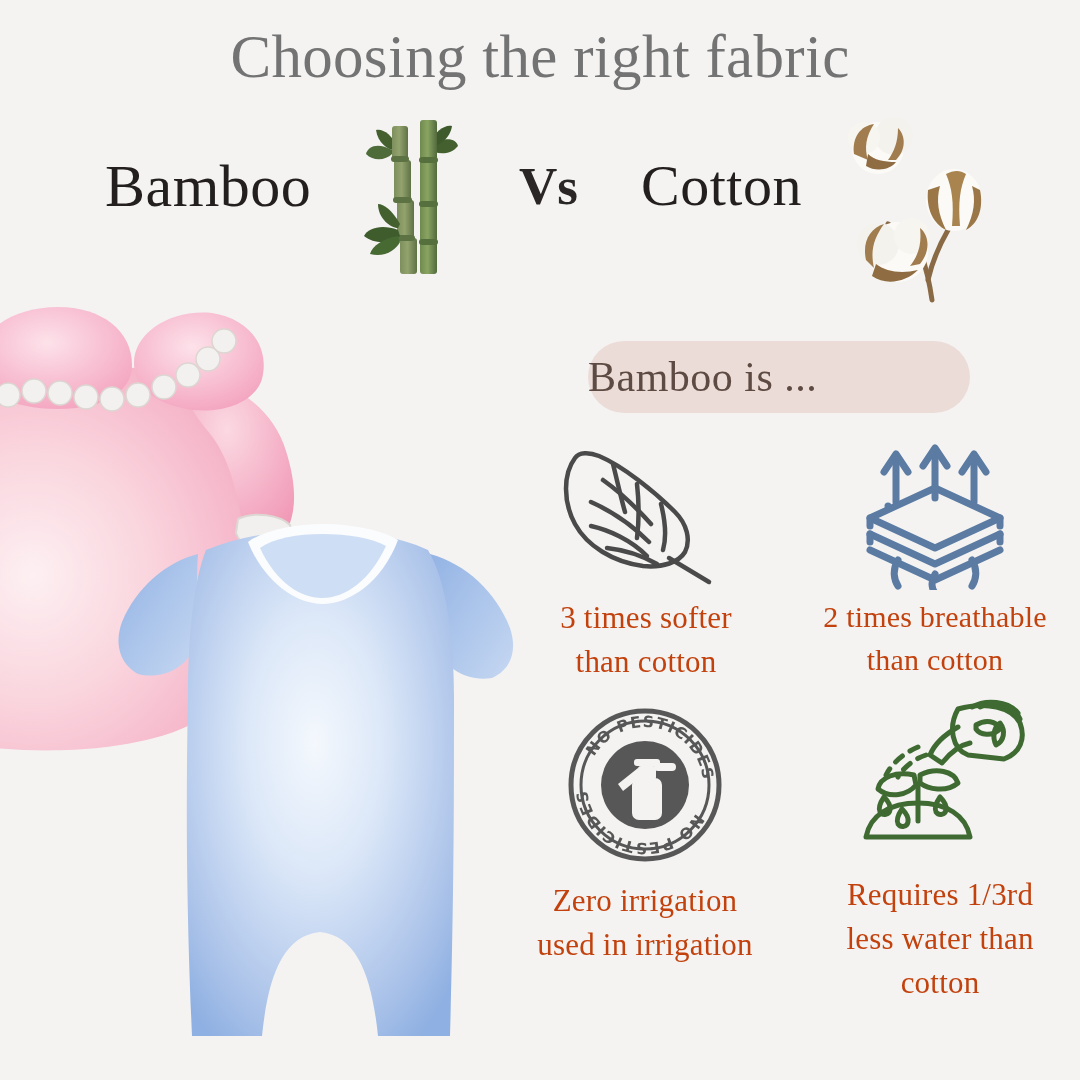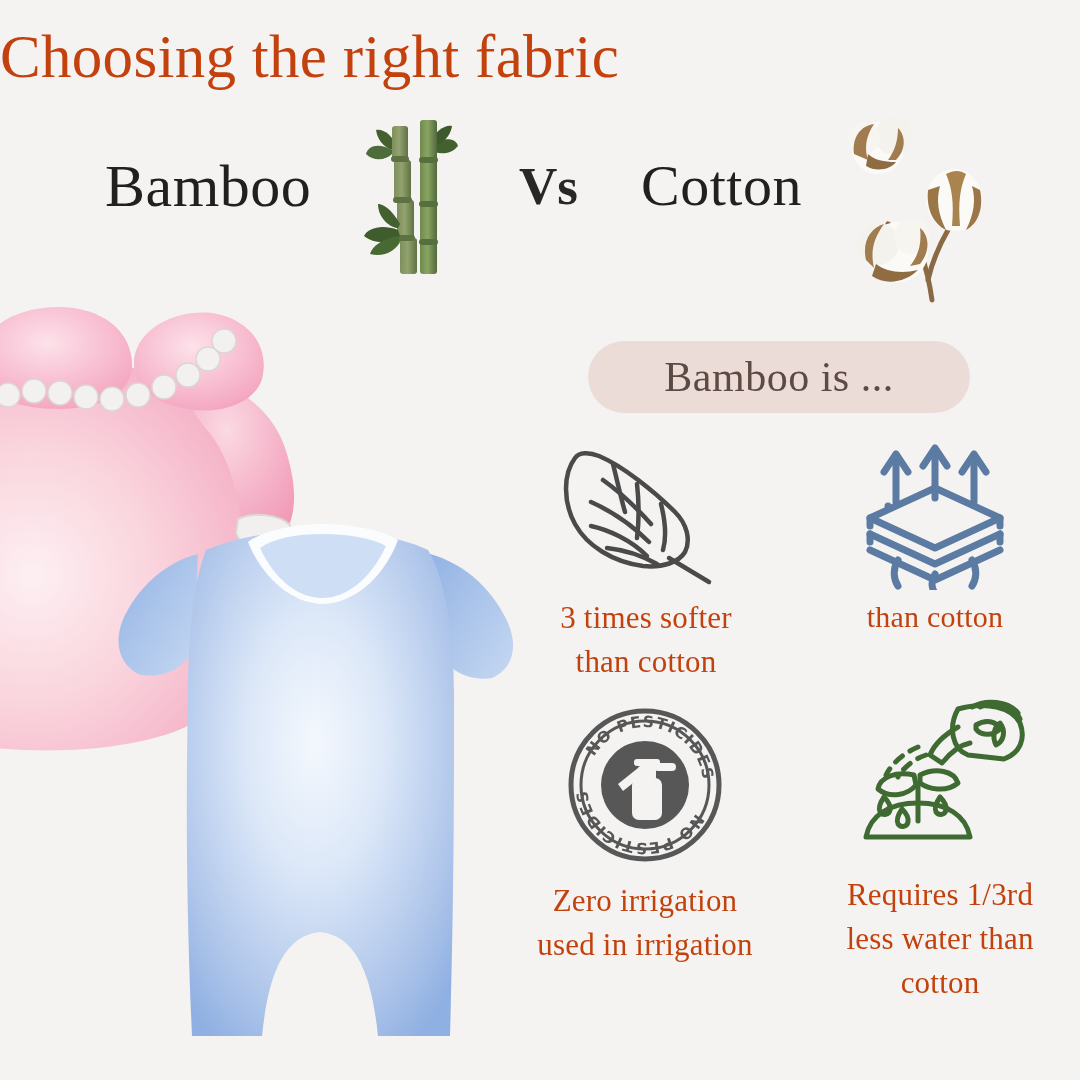--- a/index.html
+++ b/index.html
@@ -8,23 +8,23 @@
     background:#f4f3f2;
     font-family:"Liberation Serif", serif;
     overflow:hidden;
     position:relative;
   }
   .stage{position:relative;width:1080px;height:1080px;overflow:hidden;background:#f4f3f2;}
 
   
   .title{
     position:absolute;top:22px;left:0;width:1080px;
-    text-align:left;
+    text-align:center;
     font-size:61px;font-weight:400;letter-spacing:.3px;
-    color:#c2410c;
+    color:#737373;
     font-family:"Liberation Serif", serif;
   }
   .vs-row{
     position:absolute;top:146px;left:0;width:1080px;height:110px;
   }
   .word-bamboo{
     position:absolute;left:105px;top:6px;
     font-size:60px;color:#231f1f;letter-spacing:.5px;
   }
   .word-vs{
@@ -42,21 +42,21 @@
   .cotton{position:absolute;left:836px;top:104px;width:180px;height:205px;}
 
   
   .pink-garment{position:absolute;left:-118px;top:283px;width:480px;height:480px;}
   .blue-garment{position:absolute;left:110px;top:516px;width:420px;height:545px;}
 
   
   .pill{
     position:absolute;left:588px;top:341px;width:382px;height:72px;
     background:#ecdcd8;border-radius:36px;
-    display:flex;align-items:center;justify-content:center;
+    display:flex;align-items:center;justify-content:flex-start;
   }
   .pill span{
     font-size:42px;color:#5d4a43;letter-spacing:.5px;
   }
 
   
   .feature{position:absolute;}
   .feature .icon-wrap{display:flex;align-items:center;justify-content:center;}
   .feature .caption{
     text-align:center;
@@ -308,20 +308,21 @@
 
           <path d="M48 120 C42 130 44 140 48 146"></path>
           <path d="M85 134 C80 142 82 150 86 154"></path>
           <path d="M122 120 C128 130 126 140 122 146"></path>
 
           <circle cx="38" cy="66" r="3.5" fill="#5b7ba3" stroke="none"></circle>
         </g>
       </svg>
     </div>
     <div class="caption">
+      <div>2 times  breathable</div>
       <div>than cotton</div>
     </div>
   </div>
 
   <div class="feature f-chem">
     <div class="icon-wrap">
       <svg width="158" height="158" viewBox="0 0 158 158">
         <defs>
           <path id="arcTop" d="M 79 79 m -58 0 a 58 58 0 1 1 116 0" fill="none"></path>
           <path id="arcBot" d="M 79 79 m 58 0 a 58 58 0 1 1 -116 0" fill="none"></path>

